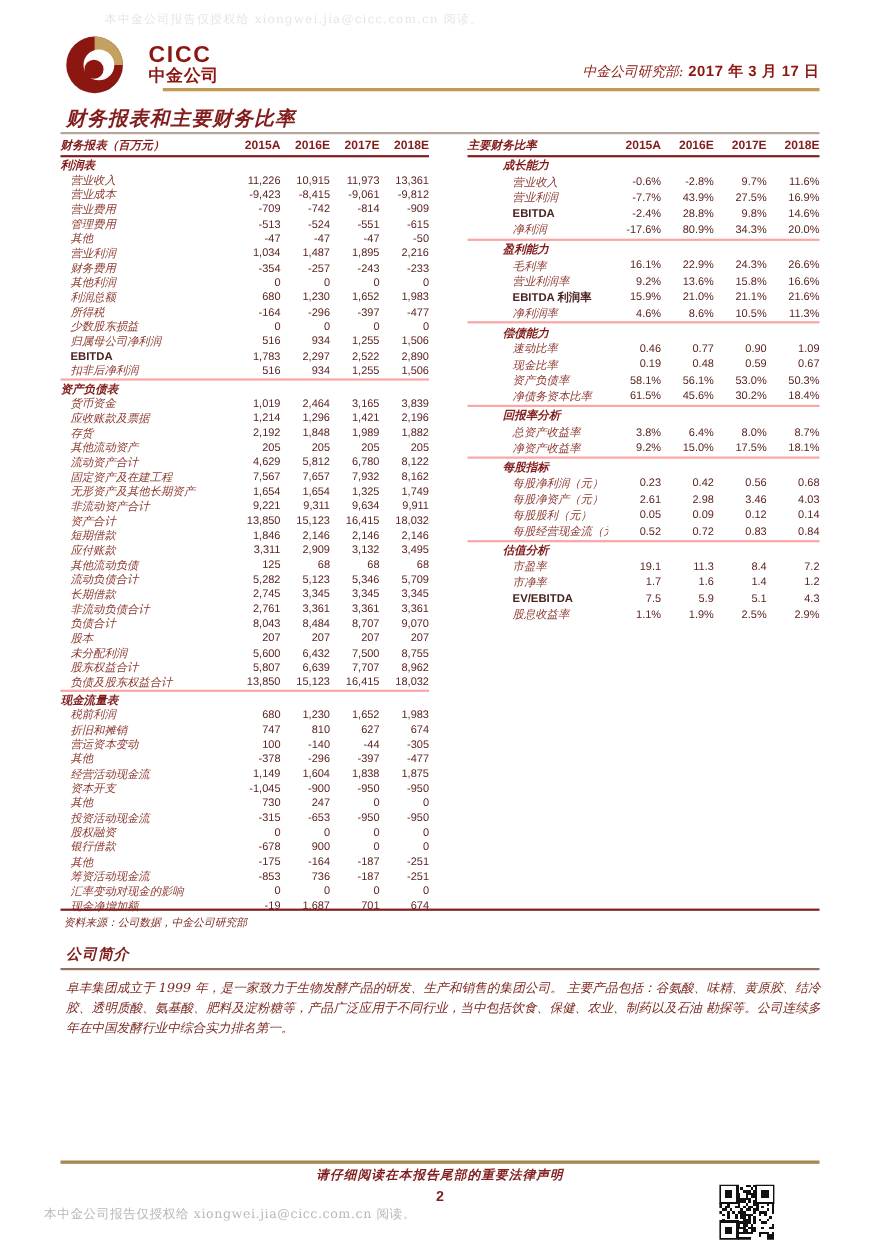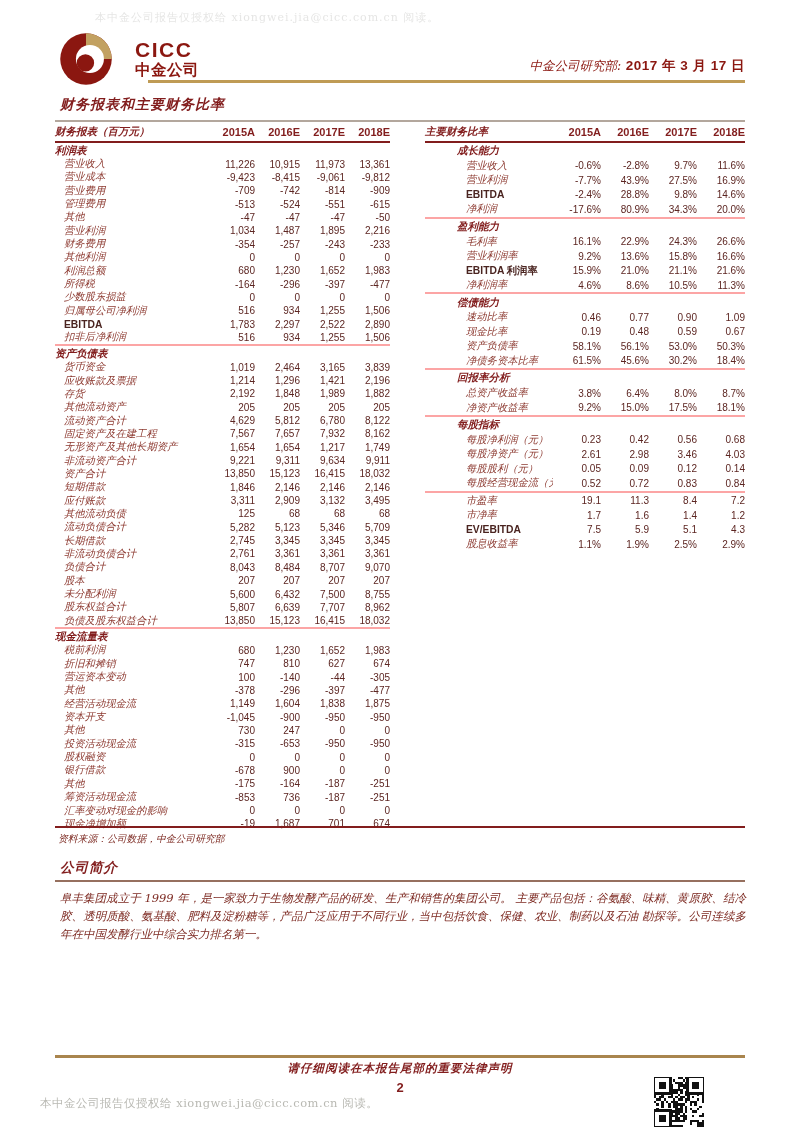--- a/index.html
+++ b/index.html
@@ -21,21 +21,21 @@
   .logo-en { font-size:21px; font-weight:bold; letter-spacing:1.5px; line-height:22px; }
   .logo-cn { font-size:15.5px; font-weight:bold; line-height:18px; letter-spacing:0.5px; }
   .hdr-right { position:absolute; right:55px; top:56px; text-align:right; white-space:nowrap; }
   .hdr-dept { font-family:"DejaVu Serif", serif; font-style:italic; font-size:12.5px; color:#8b1710; }
   .hdr-date { font-size:13.5px; font-weight:bold; color:#8b1710; letter-spacing:0.5px; }
   .hdr-goldline { position:absolute; left:148px; right:55px; top:80px; height:3px; background:#bf9b55; }
   
   .sec-title {
     position:absolute; left:60px; top:96px;
     font-family:"DejaVu Serif", serif; font-style:italic; font-weight:bold;
-    font-size:14px; color:#821d1d; letter-spacing:1px;
+    font-size:18px; color:#821d1d; letter-spacing:1px;
   }
   .sec-underline { position:absolute; left:55px; right:55px; top:120px; height:2px; background:#b3a79d; }
   
   .tables { position:absolute; left:55px; top:126px; width:690px; display:flex; }
   .ftable.left  { width:335px; }
   .tbl-gap { width:35px; }
   .ftable.right { width:320px; }
   .t-head {
     display:flex; align-items:center; border-bottom:2px solid #821d1d;
     padding-bottom:3px; height:17px;
@@ -285,21 +285,21 @@
             <span class="t-label">固定资产及在建工程</span>
             <span class="t-val">7,567</span>
             <span class="t-val">7,657</span>
             <span class="t-val">7,932</span>
             <span class="t-val">8,162</span>
           </div>
           <div class="t-row">
             <span class="t-label">无形资产及其他长期资产</span>
             <span class="t-val">1,654</span>
             <span class="t-val">1,654</span>
-            <span class="t-val">1,217</span>
+            <span class="t-val">1,325</span>
             <span class="t-val">1,749</span>
           </div>
           <div class="t-row">
             <span class="t-label">非流动资产合计</span>
             <span class="t-val">9,221</span>
             <span class="t-val">9,311</span>
             <span class="t-val">9,634</span>
             <span class="t-val">9,911</span>
           </div>
           <div class="t-row">
@@ -645,20 +645,23 @@
           </div>
           <div class="t-row">
             <span class="t-label">每股经营现金流（元）</span>
             <span class="t-val">0.52</span>
             <span class="t-val">0.72</span>
             <span class="t-val">0.83</span>
             <span class="t-val">0.84</span>
           </div>
         </div>
         <div class="t-block t-block-sep">
+          <div class="t-row t-sec">
+            <span class="t-label">估值分析</span>
+          </div>
           <div class="t-row">
             <span class="t-label">市盈率</span>
             <span class="t-val">19.1</span>
             <span class="t-val">11.3</span>
             <span class="t-val">8.4</span>
             <span class="t-val">7.2</span>
           </div>
           <div class="t-row">
             <span class="t-label">市净率</span>
             <span class="t-val">1.7</span>

